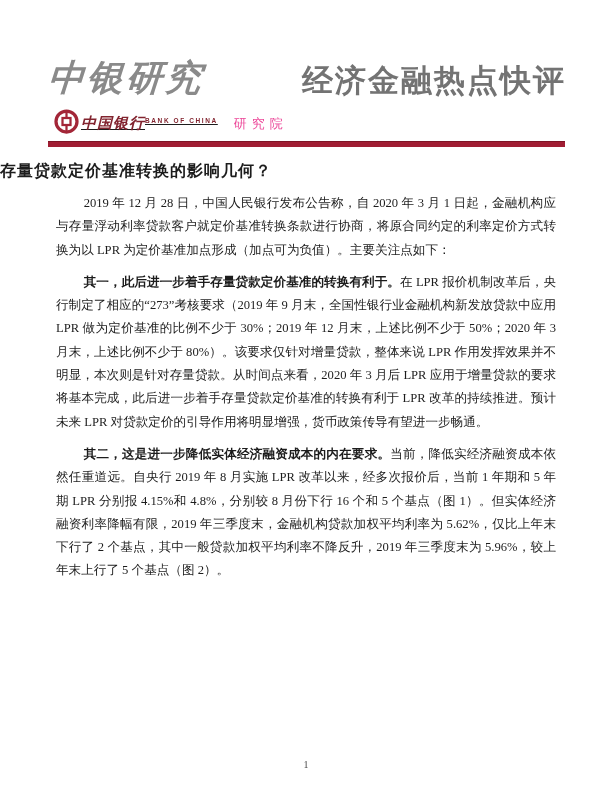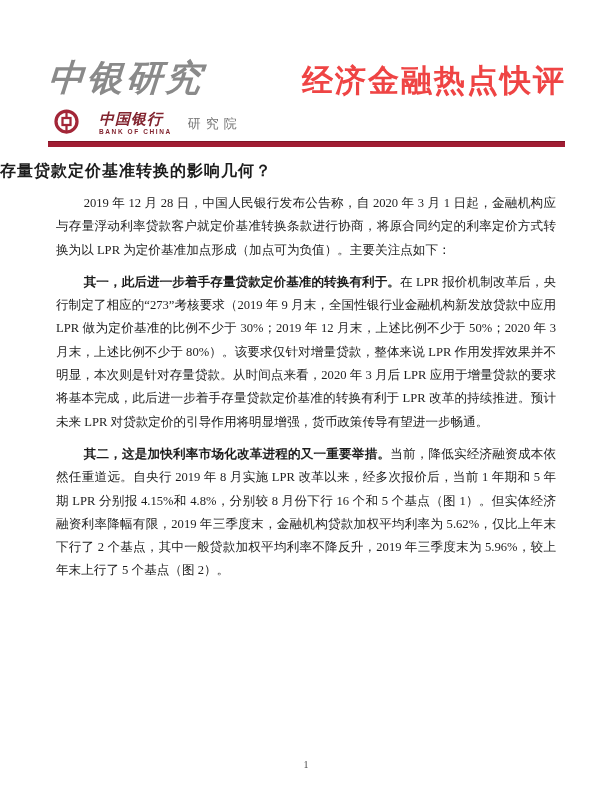--- a/index.html
+++ b/index.html
@@ -27,35 +27,35 @@
     transform: skewX(-4deg);
     white-space: nowrap;
   }
   .bulletin-title {
     position: absolute;
     top: 60px; right: 46px;
     font-family: "Liberation Sans", "DejaVu Sans", sans-serif;
     font-weight: bold;
     font-size: 31px;
     letter-spacing: 2px;
-    color: #ef4444;
+    color: #737373;
     white-space: nowrap;
   }
   .logo-row {
     position: absolute;
     top: 109px; left: 54px;
     display: flex;
     align-items: center;
   }
   .logo-emblem { width: 25px; height: 25px; flex: 0 0 auto; }
   .bank-names {
     display: flex;
-    flex-direction: column;
-    margin-left: 20px;
+    margin-left: 2px;
     line-height: 1;
+    text-decoration: underline;
   }
   .bank-cn {
     font-family: "DejaVu Serif", serif;
     font-style: italic;
     font-weight: bold;
     font-size: 15px;
     color: #82242f;
     letter-spacing: 1px;
     white-space: nowrap;
   }
@@ -65,21 +65,21 @@
     font-size: 6.5px;
     letter-spacing: 1.6px;
     color: #82242f;
     margin-top: 2px;
     white-space: nowrap;
   }
   .institute {
     margin-left: 16px;
     font-size: 13px;
     letter-spacing: 5px;
-    color: #737373;
+    color: #ec4899;
     white-space: nowrap;
   }
   .date-row {
     position: absolute;
     top: 121px; left: 318px; right: 47px;
     display: flex;
     justify-content: space-between;
     font-size: 11px;
     color: #2b2b2b;
     white-space: nowrap;
@@ -158,18 +158,18 @@
 
   <div class="rule"></div>
 
   <div class="article-title">存量贷款定价基准转换的影响几何？</div>
 
   <div class="article-body">
     <p><span class="para-lead"></span><span>2019 年 12 月 28 日，中国人民银行发布公告称，自 2020 年 3 月 1 日起，金融机构应与存量浮动利率贷款客户就定价基准转换条款进行协商，将原合同约定的利率定价方式转换为以 LPR 为定价基准加点形成（加点可为负值）。主要关注点如下：</span></p>
 
     <p><span class="para-lead">其一，此后进一步着手存量贷款定价基准的转换有利于。</span><span>在 LPR 报价机制改革后，央行制定了相应的“273”考核要求（2019 年 9 月末，全国性银行业金融机构新发放贷款中应用 LPR 做为定价基准的比例不少于 30%；2019 年 12 月末，上述比例不少于 50%；2020 年 3 月末，上述比例不少于 80%）。该要求仅针对增量贷款，整体来说 LPR 作用发挥效果并不明显，本次则是针对存量贷款。从时间点来看，2020 年 3 月后 LPR 应用于增量贷款的要求将基本完成，此后进一步着手存量贷款定价基准的转换有利于 LPR 改革的持续推进。预计未来 LPR 对贷款定价的引导作用将明显增强，货币政策传导有望进一步畅通。</span></p>
 
-    <p><span class="para-lead">其二，这是加快利率市场化改革进程的又一重要举措。</span><span>当前，降低实经济融资成本依然任重道远。自央行 2019 年 8 月实施 LPR 改革以来，经多次报价后，当前 1 年期和 5 年期 LPR 分别报 4.15%和 4.8%，分别较 8 月份下行 16 个和 5 个基点（图 1）。但实体经济融资利率降幅有限，2019 年三季度末，金融机构贷款加权平均利率为 5.62%，仅比上年末下行了 2 个基点，其中一般贷款加权平均利率不降反升，2019 年三季度末为 5.96%，较上年末上行了 5 个基点（图 2）。</span></p>
+    <p><span class="para-lead">其二，这是进一步降低实体经济融资成本的内在要求。</span><span>当前，降低实经济融资成本依然任重道远。自央行 2019 年 8 月实施 LPR 改革以来，经多次报价后，当前 1 年期和 5 年期 LPR 分别报 4.15%和 4.8%，分别较 8 月份下行 16 个和 5 个基点（图 1）。但实体经济融资利率降幅有限，2019 年三季度末，金融机构贷款加权平均利率为 5.62%，仅比上年末下行了 2 个基点，其中一般贷款加权平均利率不降反升，2019 年三季度末为 5.96%，较上年末上行了 5 个基点（图 2）。</span></p>
   </div>
 
   <div class="page-number">1</div>
 
 </div>
 
 </body></html>

